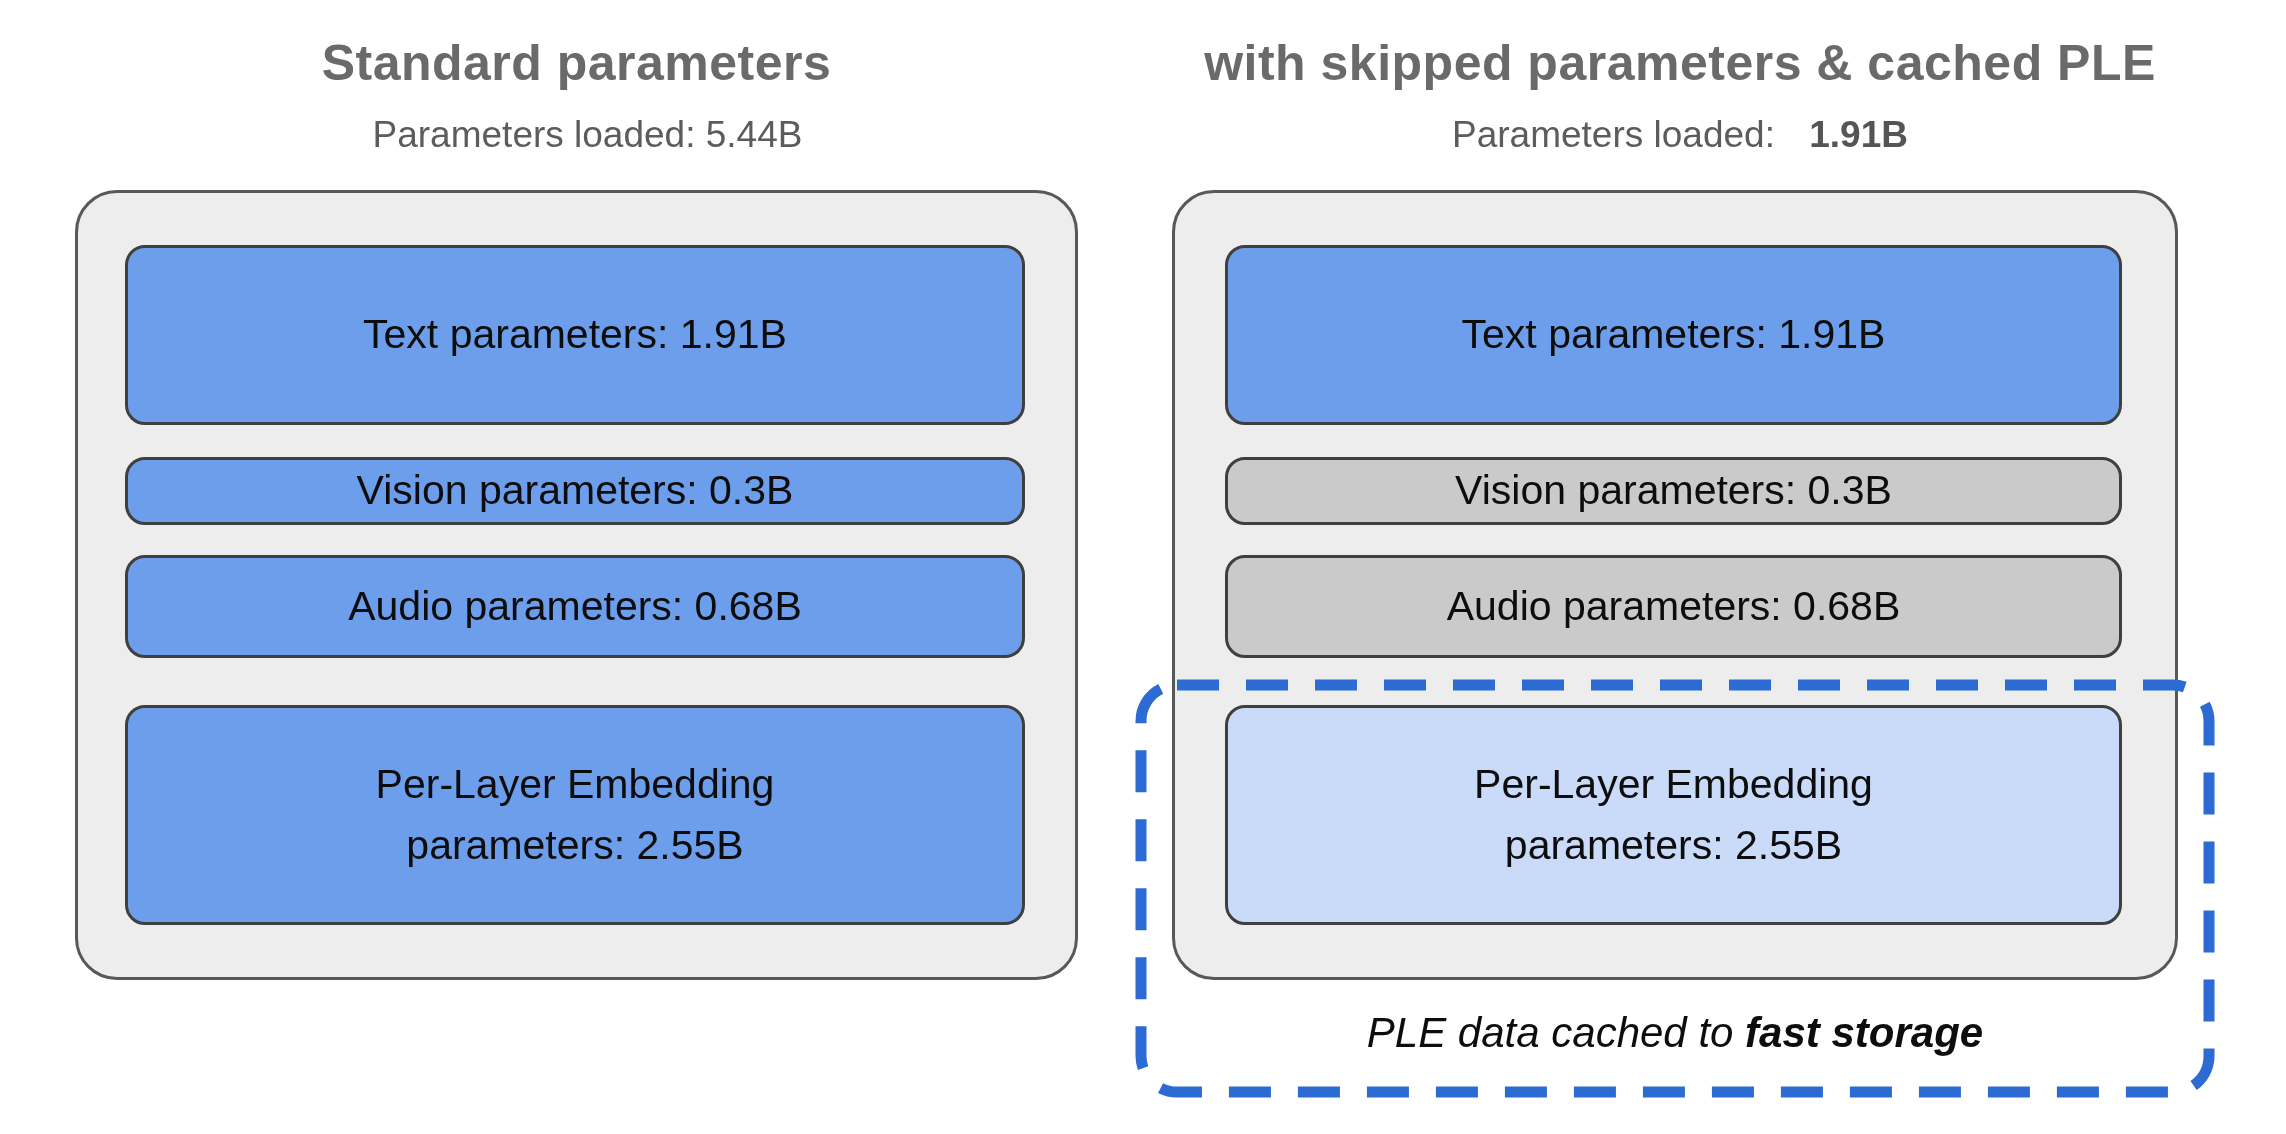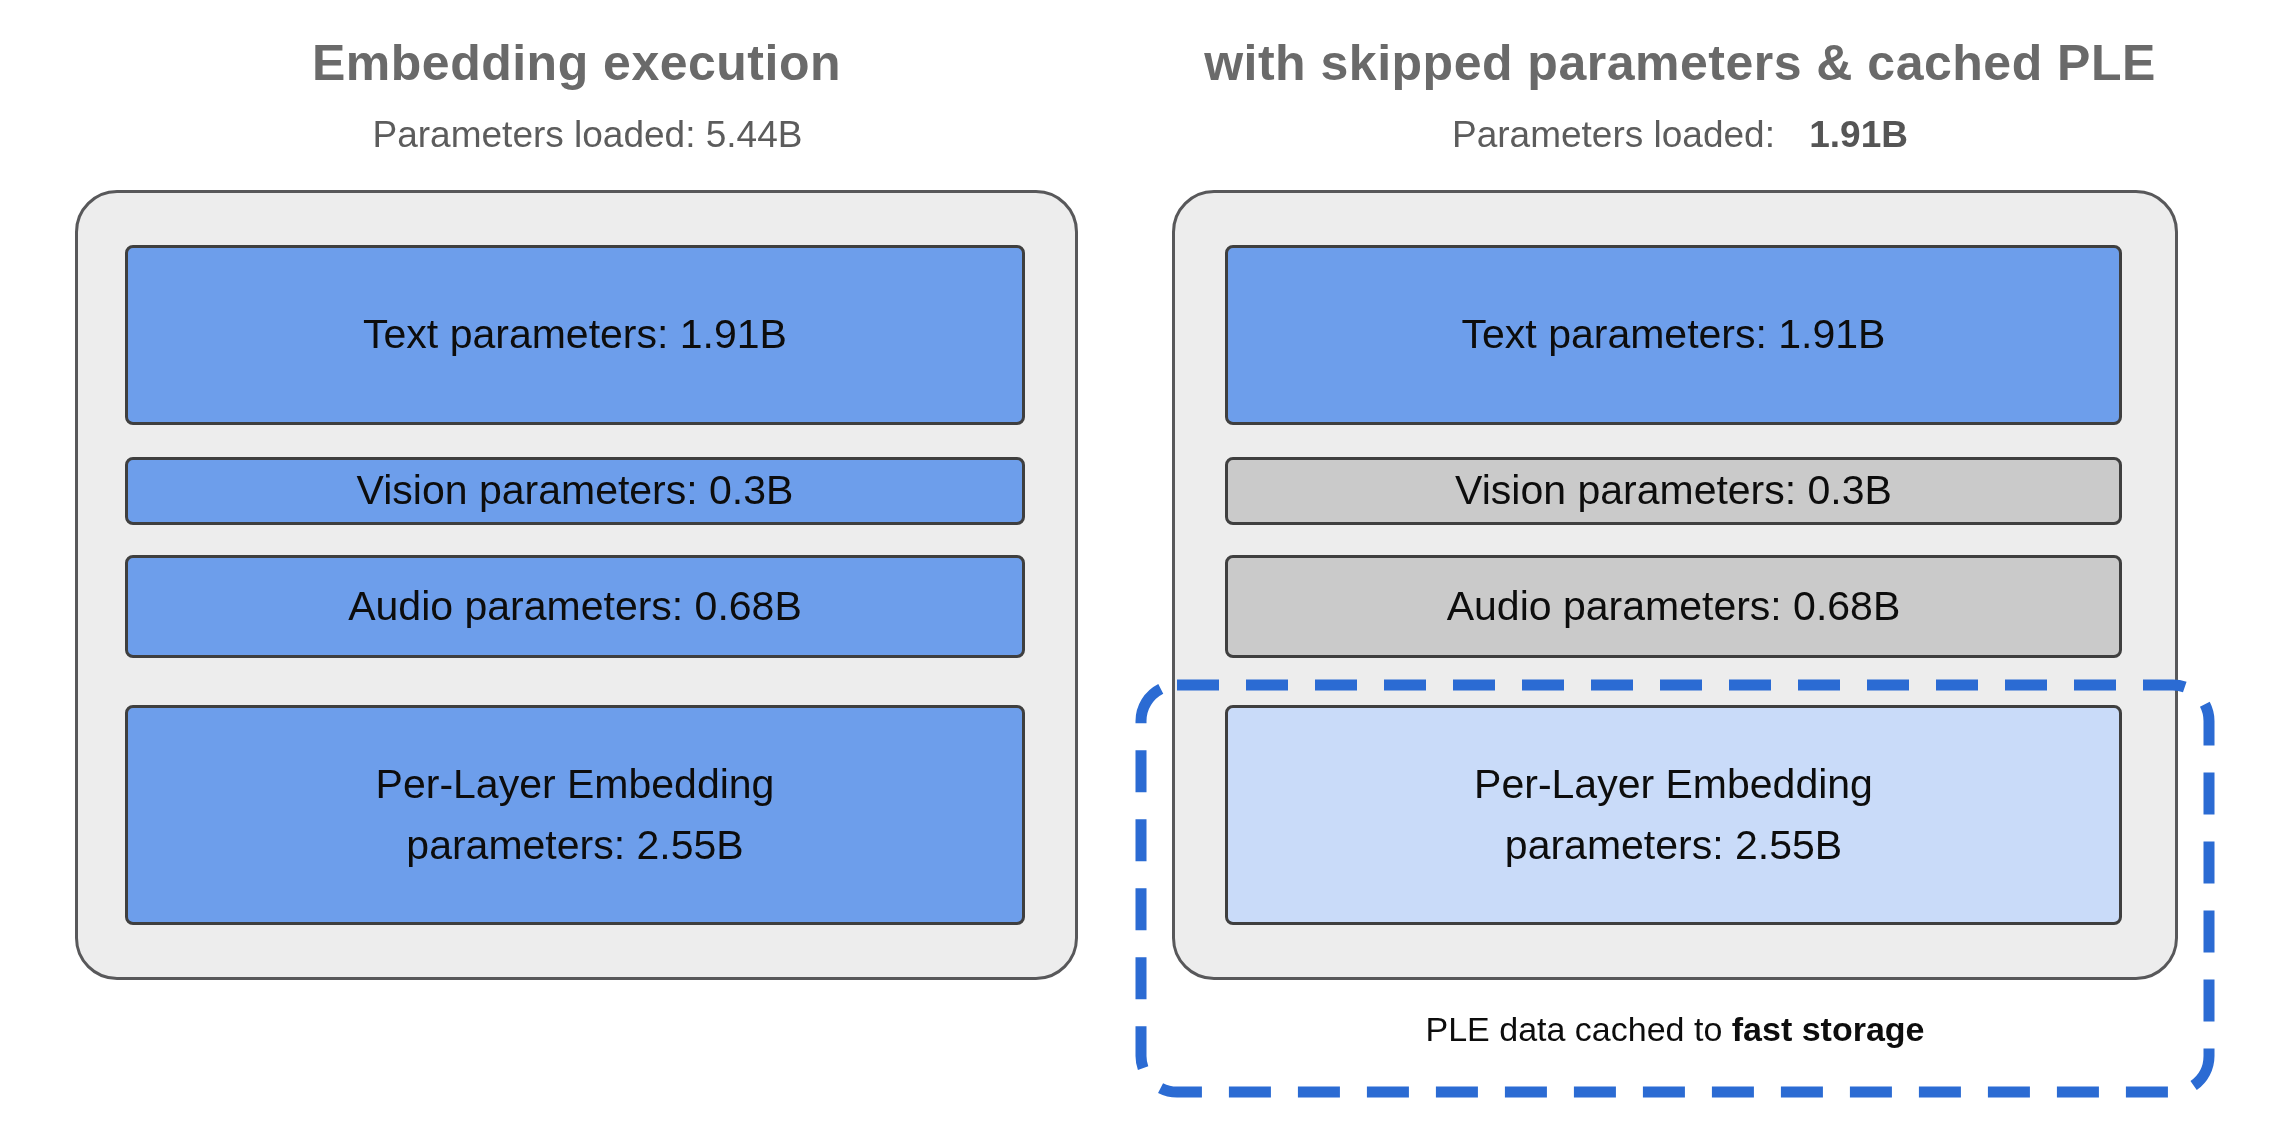--- a/index.html
+++ b/index.html
@@ -24,45 +24,45 @@
     background:#ededed;
     border:3px solid #58585a;
     border-radius:42px;
     box-sizing:border-box;
   }
 
   .pbox{
     position:absolute;
     box-sizing:border-box;
     border:3px solid #3f3f3f;
-    border-radius:8px;
+    border-radius:20px;
     display:flex;align-items:center;justify-content:center;
     text-align:center;
     font-size:41px;color:#0d0d0d;line-height:1.5;
   }
   .pbox.blue{background:#6d9eeb;}
   .pbox.gray{background:#cacaca;}
   .pbox.lightblue{background:#c9dbf9;}
 
   .dashed-outline{position:absolute;overflow:visible;}
 
   .caption{
     position:absolute;
-    font-size:34px;color:#0d0d0d;
-    text-align:center;line-height:1;
+    font-size:42px;color:#0d0d0d;
+    text-align:center;line-height:1;font-style:italic;
   }
   .caption b{font-weight:bold;}
 </style>
 </head>
 <body>
 
 <div class="stage">
 
   <section>
-    <div class="title" style="left:75px;top:38px;width:1003px;">Embedding execution</div>
+    <div class="title" style="left:75px;top:38px;width:1003px;">Standard parameters</div>
 
     <div class="subtitle" style="left:86px;top:116px;width:1003px;"><span>Parameters loaded: </span><span>5.44B</span></div>
 
     <div class="container" style="left:75px;top:190px;width:1003px;height:790px;"></div>
 
     <div class="pbox blue" style="left:125px;top:245px;width:900px;height:180px;">
       <span>Text parameters: 1.91B</span>
     </div>
 
     <div class="pbox blue" style="left:125px;top:457px;width:900px;height:68px;">

